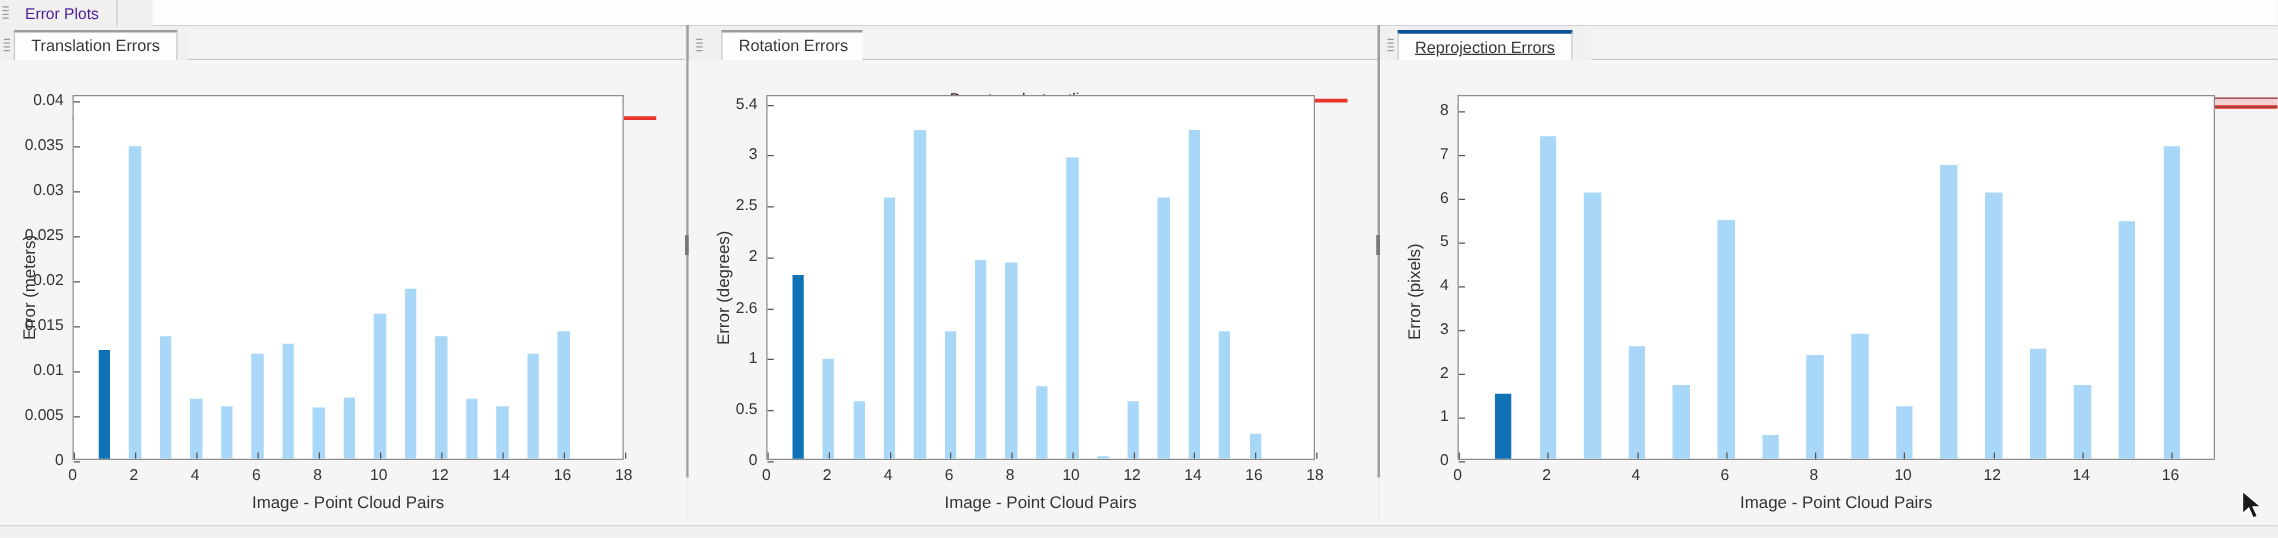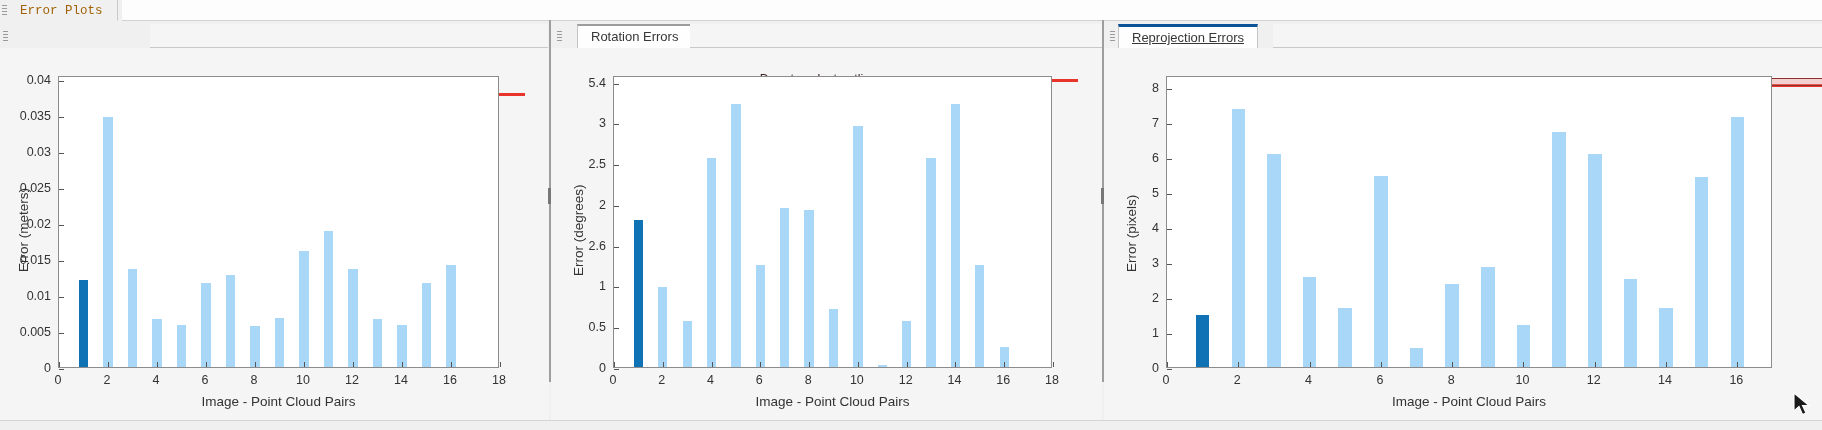--- a/index.html
+++ b/index.html
@@ -15,23 +15,22 @@
   .doc-tabbar{
     position:absolute; left:0; top:0; width:1822px; height:21px;
     background:#f0f0f0;
   }
   .doc-tab{
     position:absolute; left:8px; top:0; height:21px;
     padding:2px 14px 0 12px;
     background:#f0f0f0;
     border-right:1px solid #c8c8c8;
     border-bottom:1px solid #f0f0f0;
-    font-size:12.5px; line-height:19px; color:#a16207;
+    font-size:12.5px; line-height:19px; color:#4c1d95;
     white-space:nowrap;
-    font-family:Liberation Mono, monospace;
   }
   .doc-tab-rest{
     position:absolute; left:122px; top:0; right:0; height:21px;
     background:#fdfdfd; border-bottom:1px solid #d2d2d2;
   }
   .grip{
     position:absolute; width:5px; height:11px; top:5px;
   }
   .grip i{
     display:block; height:1px; background:#9a9a9a; margin-bottom:2px;
@@ -138,20 +137,23 @@
   <div class="doc-tab-rest"></div>
 </div>
 
 <div class="panelrow">
 
   <div class="ptab-grip" style="left:3px;">
     <i></i>
       <i></i>
       <i></i>
       <i></i>
+  </div>
+  <div class="ptab inactive" style="left:11px;">
+    <span>Translation Errors</span>
   </div>
   <div class="ptab-fill" style="left:150px;width:398px;"></div>
 
   <div class="ptab-grip" style="left:557px;">
     <i></i>
       <i></i>
       <i></i>
       <i></i>
   </div>
   <div class="ptab inactive" style="left:565px;margin-left:12px;">

